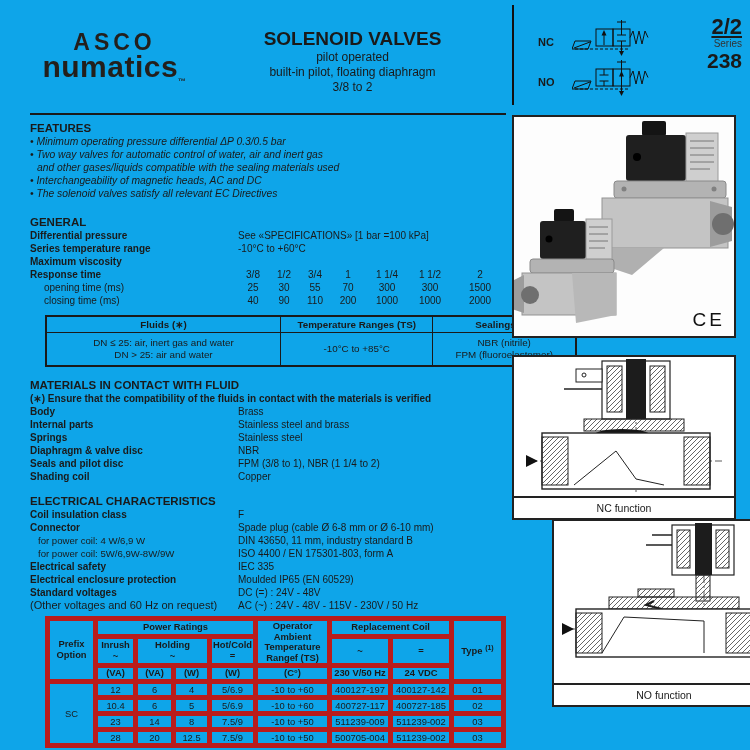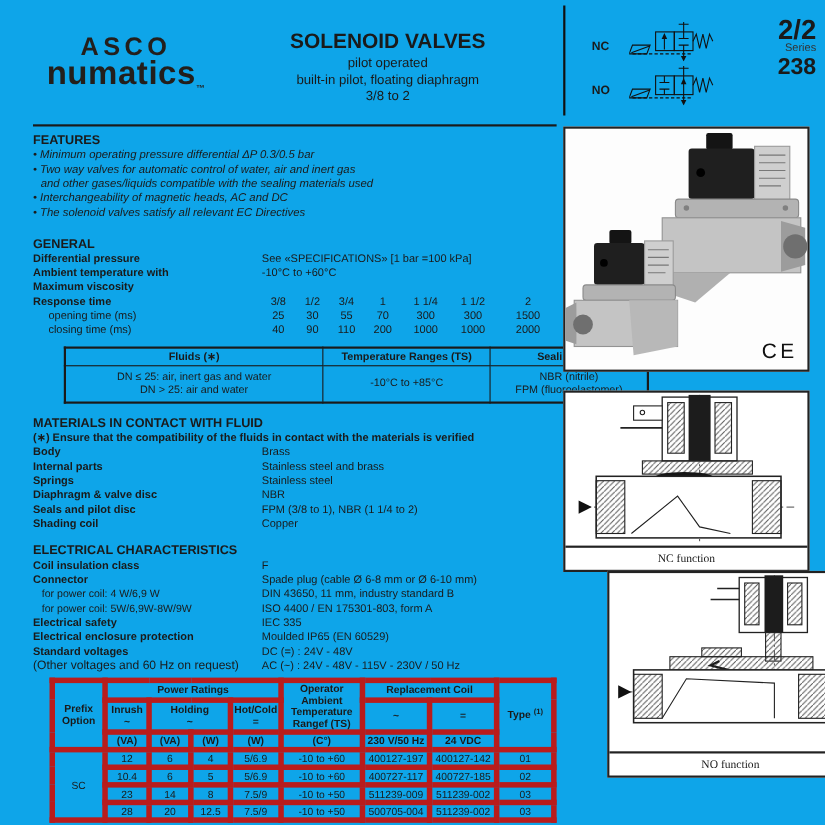--- a/index.html
+++ b/index.html
@@ -19,21 +19,21 @@
   .doc-sub { font-size:12px; line-height:15px; }
   .hdr-divider { position:absolute; left:512px; top:5px; height:100px; width:0; border-left:2px solid #111; }
   .hdr-right { position:absolute; left:512px; top:0; width:238px; height:110px; }
   .sym-label { position:absolute; font-size:11px; font-weight:800; }
   .sym-nc-label { left:26px; top:36px; }
   .sym-no-label { left:26px; top:76px; }
   .sym-svg { position:absolute; }
   .sym-nc { left:60px; top:18px; }
   .sym-no { left:60px; top:58px; }
   .series-block { position:absolute; right:8px; top:16px; text-align:right; }
-  .series-size { font-size:25px; font-weight:800; line-height:22px; }
+  .series-size { font-size:22px; font-weight:800; line-height:22px;text-decoration:underline; }
   .series-word { font-size:10px; line-height:11px; color:#333; }
   .series-num { font-size:21px; font-weight:800; line-height:23px; }
   .hdr-rule { position:absolute; left:30px; top:113px; width:476px; height:2px; background:#1a1a1a; }
   
   .leftcol { position:absolute; left:30px; top:122px; width:478px; font-size:10px; }
   h2.sec { font-size:11.5px; font-weight:800; line-height:13px; margin:0; }
   .feat-line { font-style:italic; font-size:10.3px; line-height:13px; }
   .feat-line.cont { padding-left:7px; }
   .gap16 { height:16px; } .gap8 { height:8px; } .gap12 { height:12px; } .gap4 { height:4px; }
   .kv { display:flex; line-height:13px; }
@@ -43,42 +43,42 @@
   .kv.plain .k { font-weight:normal; font-size:11px; }
   .resp { display:flex; line-height:13px; }
   .resp .k { width:208px; flex:none; font-weight:bold; }
   .resp .k.subk { font-weight:normal; padding-left:14px; }
   .resp .cols { display:flex; }
   .resp .cols span { display:inline-block; text-align:center; }
   .resp .cols span:nth-child(1){width:30px;} .resp .cols span:nth-child(2){width:32px;}
   .resp .cols span:nth-child(3){width:30px;} .resp .cols span:nth-child(4){width:36px;}
   .resp .cols span:nth-child(5){width:42px;} .resp .cols span:nth-child(6){width:44px;}
   .resp .cols span:nth-child(7){width:56px;}
-  table.fluids { border-collapse:collapse; margin-left:28px; width:532px; border:2px solid #1a1a1a; }
+  table.fluids { border-collapse:collapse; margin-left:15px; width:532px; border:2px solid #1a1a1a; }
   table.fluids th, table.fluids td { border:1px solid #1a1a1a; text-align:center; font-size:9.8px; padding:1px 2px; }
   table.fluids th { font-weight:bold; height:16px; }
   table.fluids td { height:34px; line-height:12px; }
   table.coil { border-collapse:collapse; margin-left:15px; width:456px; border:2px solid #1a1a1a; table-layout:fixed; }
   table.coil th, table.coil td { border:5px solid #b91c1c; text-align:center; font-size:9.4px; padding:0 1px; }
   table.coil th { font-weight:bold; line-height:10.5px; }
   table.coil .hA th { height:14px; }
   table.coil .hB th { height:24px; }
   table.coil .hC th { height:14px; }
   table.coil td { height:13px; }
   table.coil sup { font-size:7px; }
   .footnote { font-size:8.3px; margin-left:5px; margin-top:4px; }
   .footnote sup { font-size:6.5px; }
   
   .photo-box { position:absolute; left:512px; top:115px; width:224px; height:223px; border:2px solid #222; background:#fdfdfd; }
   .ce-mark { position:absolute; right:9px; bottom:5px; font-size:19px; letter-spacing:3px; color:#111; }
   .fn-box { position:absolute; left:512px; width:224px; border:2px solid #222; background:#fff; }
   .nc-box { top:355px; height:165px; }
   .no-box { top:519px; height:188px;margin-left:40px; }
   .fn-caption { position:absolute; left:0; bottom:0; width:100%; height:22px; line-height:21px;
-                border-top:2px solid #222; text-align:center; font-size:10.5px;font-family:Liberation Serif, serif; }
+                border-top:2px solid #222; text-align:center; font-size:10.5px; }
   .sym-svg svg, .fn-box svg, .photo-box svg { display:block; }
 </style>
 </head>
 <body>
 
 <div class="page">
 
   <div class="logo">
     <div class="logo-top">ASCO</div>
     <div class="logo-bottom"><span>numatics</span><sup class="logo-tm">™</sup></div>
@@ -156,21 +156,21 @@
 
     <div class="gap16"></div>
 
     <div>
       <h2 class="sec">GENERAL</h2>
       <div class="kv">
         <span class="k">Differential pressure</span>
         <span class="v">See «SPECIFICATIONS» [1 bar =100 kPa]</span>
       </div>
       <div class="kv">
-        <span class="k">Ambient temperature with</span>
+        <span class="k">Series temperature range</span>
         <span class="v">-10°C to +60°C</span>
       </div>
       <div class="kv">
         <span class="k">Maximum viscosity</span>
       </div>
       <div class="resp">
         <span class="k">Response time</span>
         <span class="cols">
           <span>3/8</span>
             <span>1/2</span>

